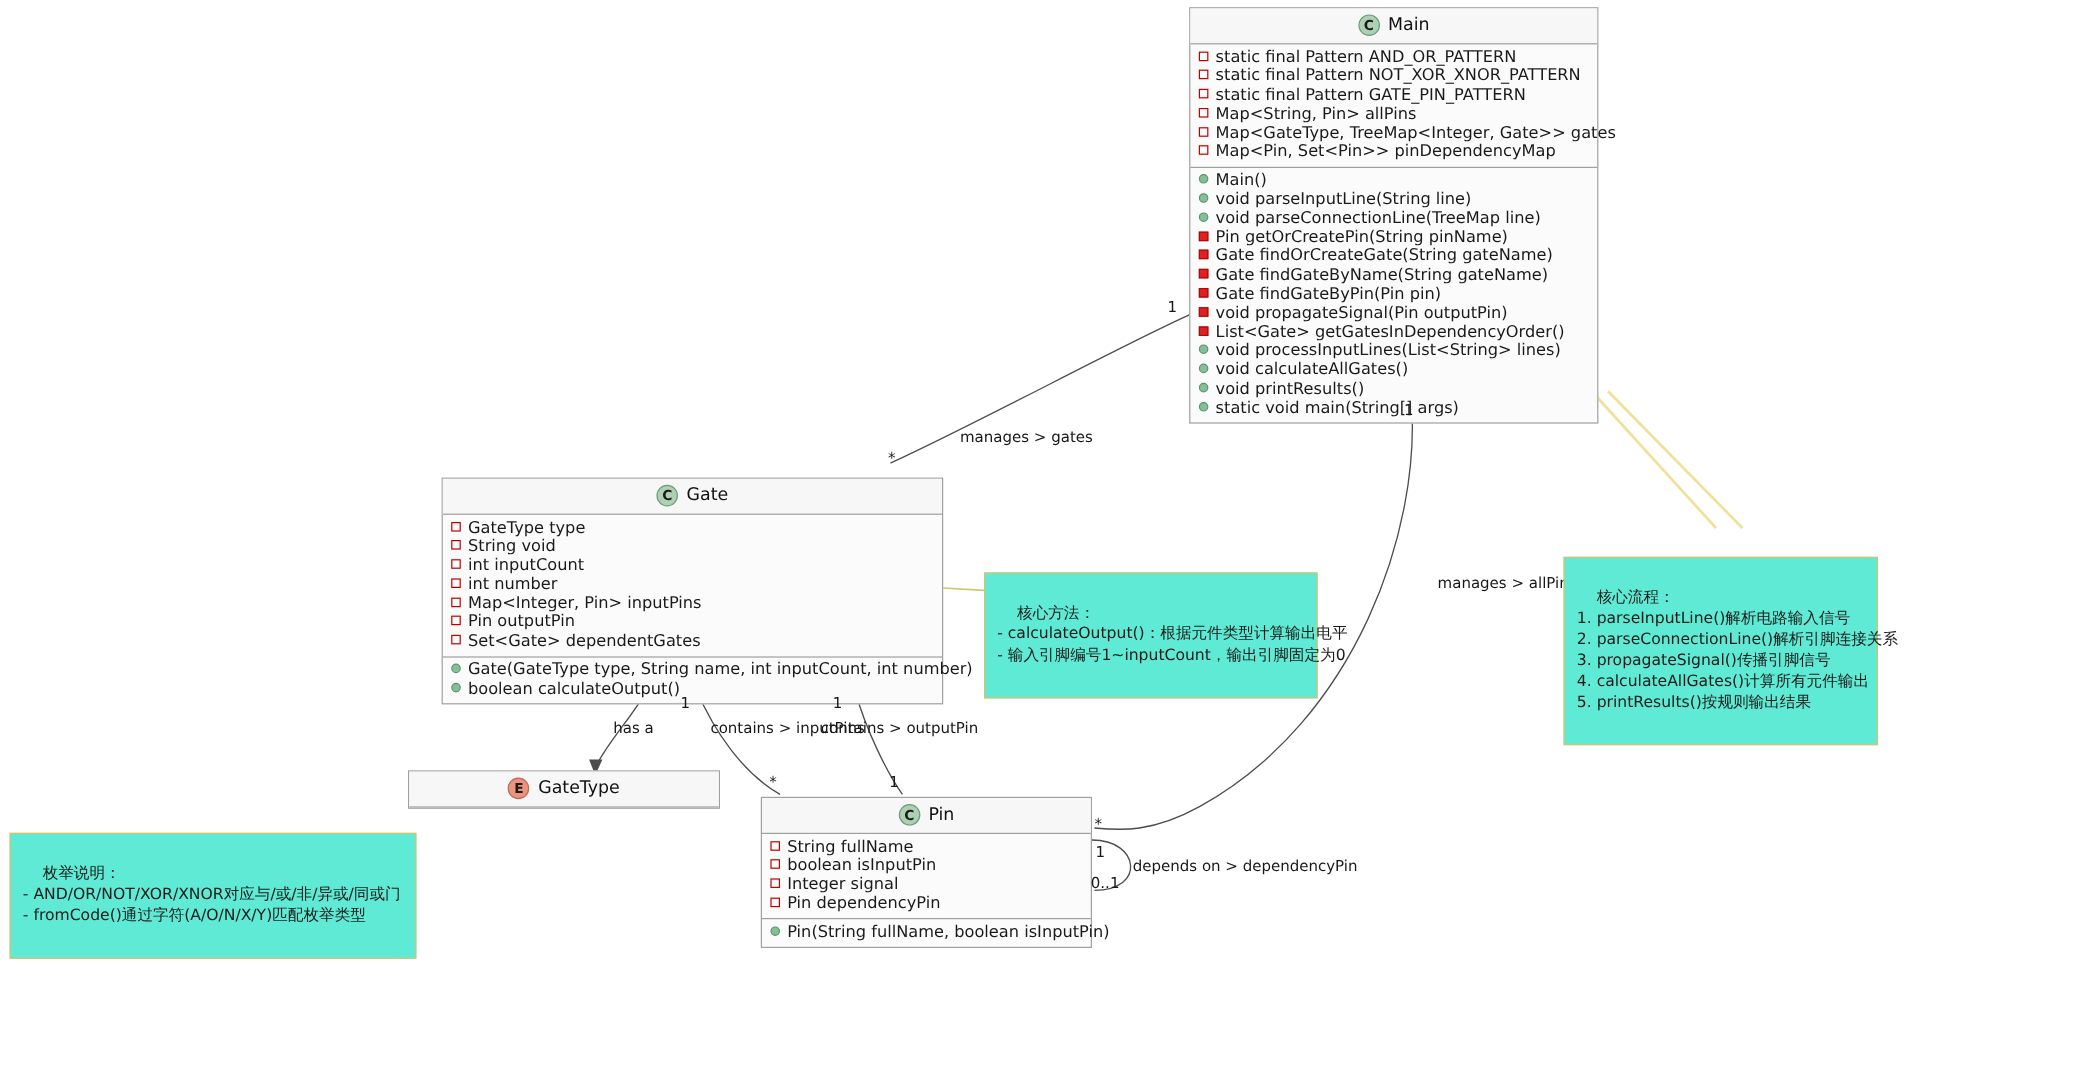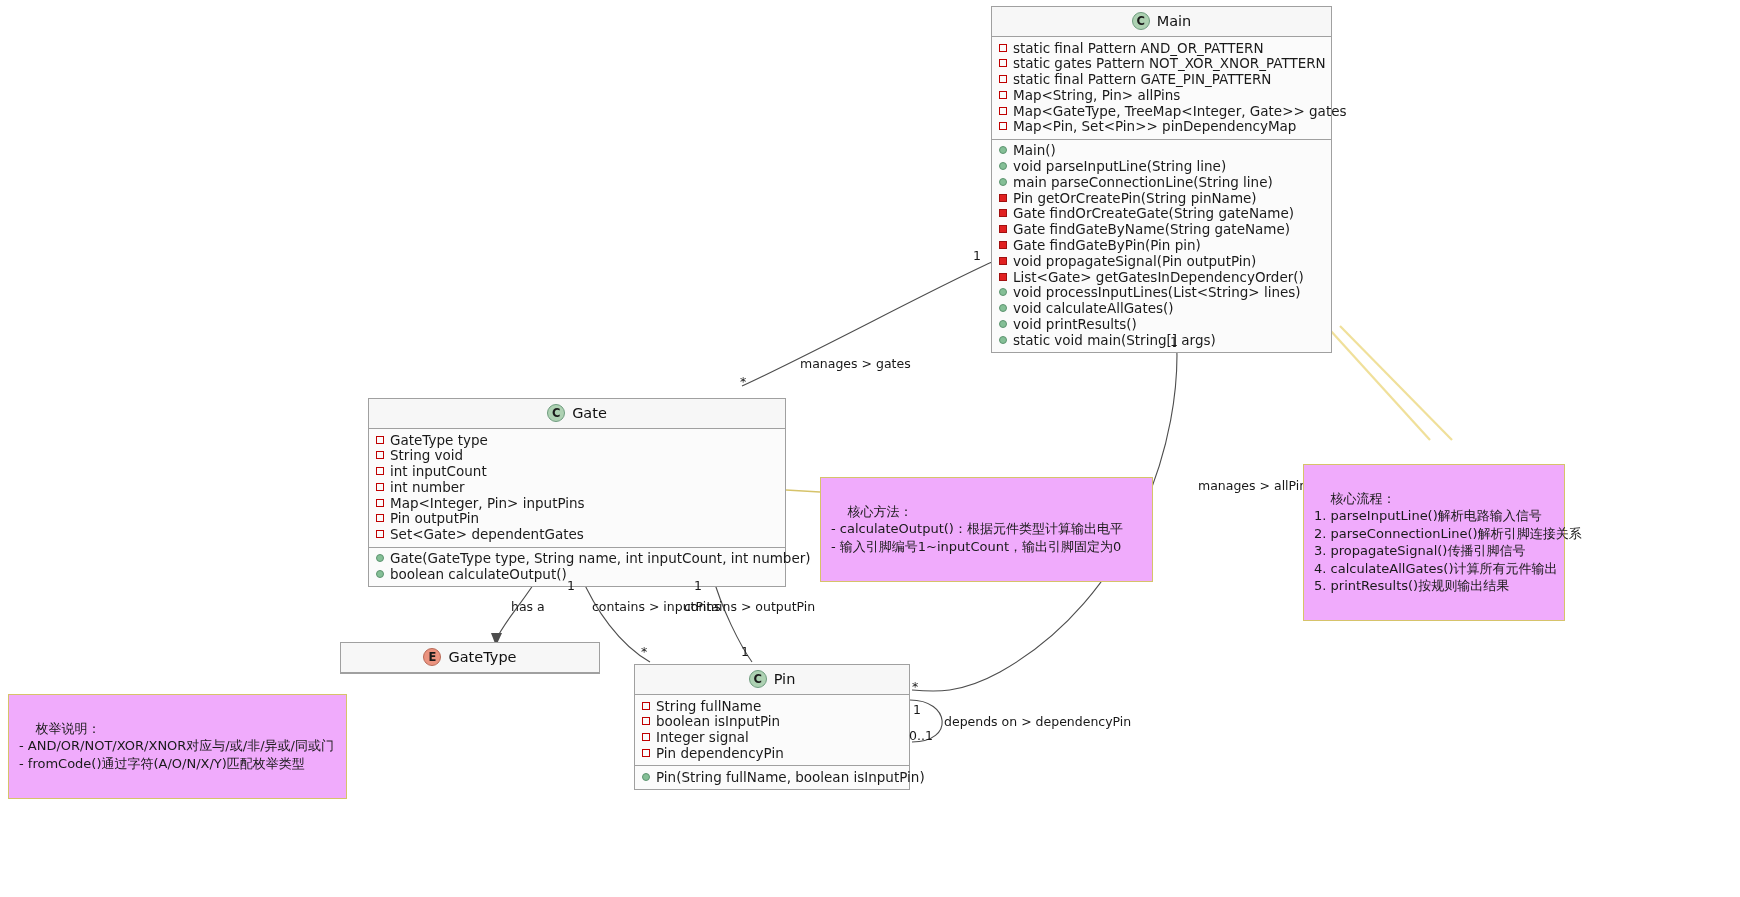--- a/index.html
+++ b/index.html
@@ -86,21 +86,21 @@
   .vis.pub {
     background: #84bf96;
     border: 1px solid #5d9470;
     border-radius: 50%;
   }
   .row-text { font-size: 13.5px; }
 
   
   .note {
     position: absolute;
-    background: #f0abfc;
+    background: #5eead4;
     border: 1px solid #d6c36a;
     font-size: 13px;
     line-height: 17.5px;
     color: #1a1a1a;
     padding: 7px 11px 8px 10px;
     white-space: pre;
   }
 
   
   .elabel {
@@ -149,21 +149,21 @@
       <span class="stereo cls">C</span>
       <span class="uml-title">Main</span>
     </div>
     <div class="uml-section">
       <div class="uml-row">
           <span class="vis priv"></span>
           <span class="row-text">static final Pattern AND_OR_PATTERN</span>
         </div>
       <div class="uml-row">
           <span class="vis priv"></span>
-          <span class="row-text">static gates Pattern NOT_XOR_XNOR_PATTERN</span>
+          <span class="row-text">static final Pattern NOT_XOR_XNOR_PATTERN</span>
         </div>
       <div class="uml-row">
           <span class="vis priv"></span>
           <span class="row-text">static final Pattern GATE_PIN_PATTERN</span>
         </div>
       <div class="uml-row">
           <span class="vis priv"></span>
           <span class="row-text">Map&lt;String, Pin&gt; allPins</span>
         </div>
       <div class="uml-row">
@@ -179,21 +179,21 @@
       <div class="uml-row">
           <span class="vis pub"></span>
           <span class="row-text">Main()</span>
         </div>
       <div class="uml-row">
           <span class="vis pub"></span>
           <span class="row-text">void parseInputLine(String line)</span>
         </div>
       <div class="uml-row">
           <span class="vis pub"></span>
-          <span class="row-text">main parseConnectionLine(String line)</span>
+          <span class="row-text">void parseConnectionLine(TreeMap line)</span>
         </div>
       <div class="uml-row">
           <span class="vis privm"></span>
           <span class="row-text">Pin getOrCreatePin(String pinName)</span>
         </div>
       <div class="uml-row">
           <span class="vis privm"></span>
           <span class="row-text">Gate findOrCreateGate(String gateName)</span>
         </div>
       <div class="uml-row">
@@ -331,21 +331,21 @@
   <div class="elabel" style="left:592px; top:599px;">contains &gt; inputPins</div>
 
   <div class="mult" style="left:694px; top:578px;">1</div>
   <div class="mult" style="left:741px; top:644px;">1</div>
   <div class="elabel" style="left:684px; top:599px;">contains &gt; outputPin</div>
 
   <div class="mult" style="left:913px; top:702px;">1</div>
   <div class="mult" style="left:909px; top:728px;">0..1</div>
   <div class="elabel" style="left:944px; top:714px;">depends on &gt; dependencyPin</div>
 
-  <div class="note" style="left:820px; top:477px; width:333px;">
+  <div class="note" style="left:820px; top:477px; width:278px;">
     <span>核心方法：
 - calculateOutput()：根据元件类型计算输出电平
 - 输入引脚编号1~inputCount，输出引脚固定为0</span>
   </div>
 
   <div class="note" style="left:1303px; top:464px; width:262px;">
     <span>核心流程：
 1. parseInputLine()解析电路输入信号
 2. parseConnectionLine()解析引脚连接关系
 3. propagateSignal()传播引脚信号

